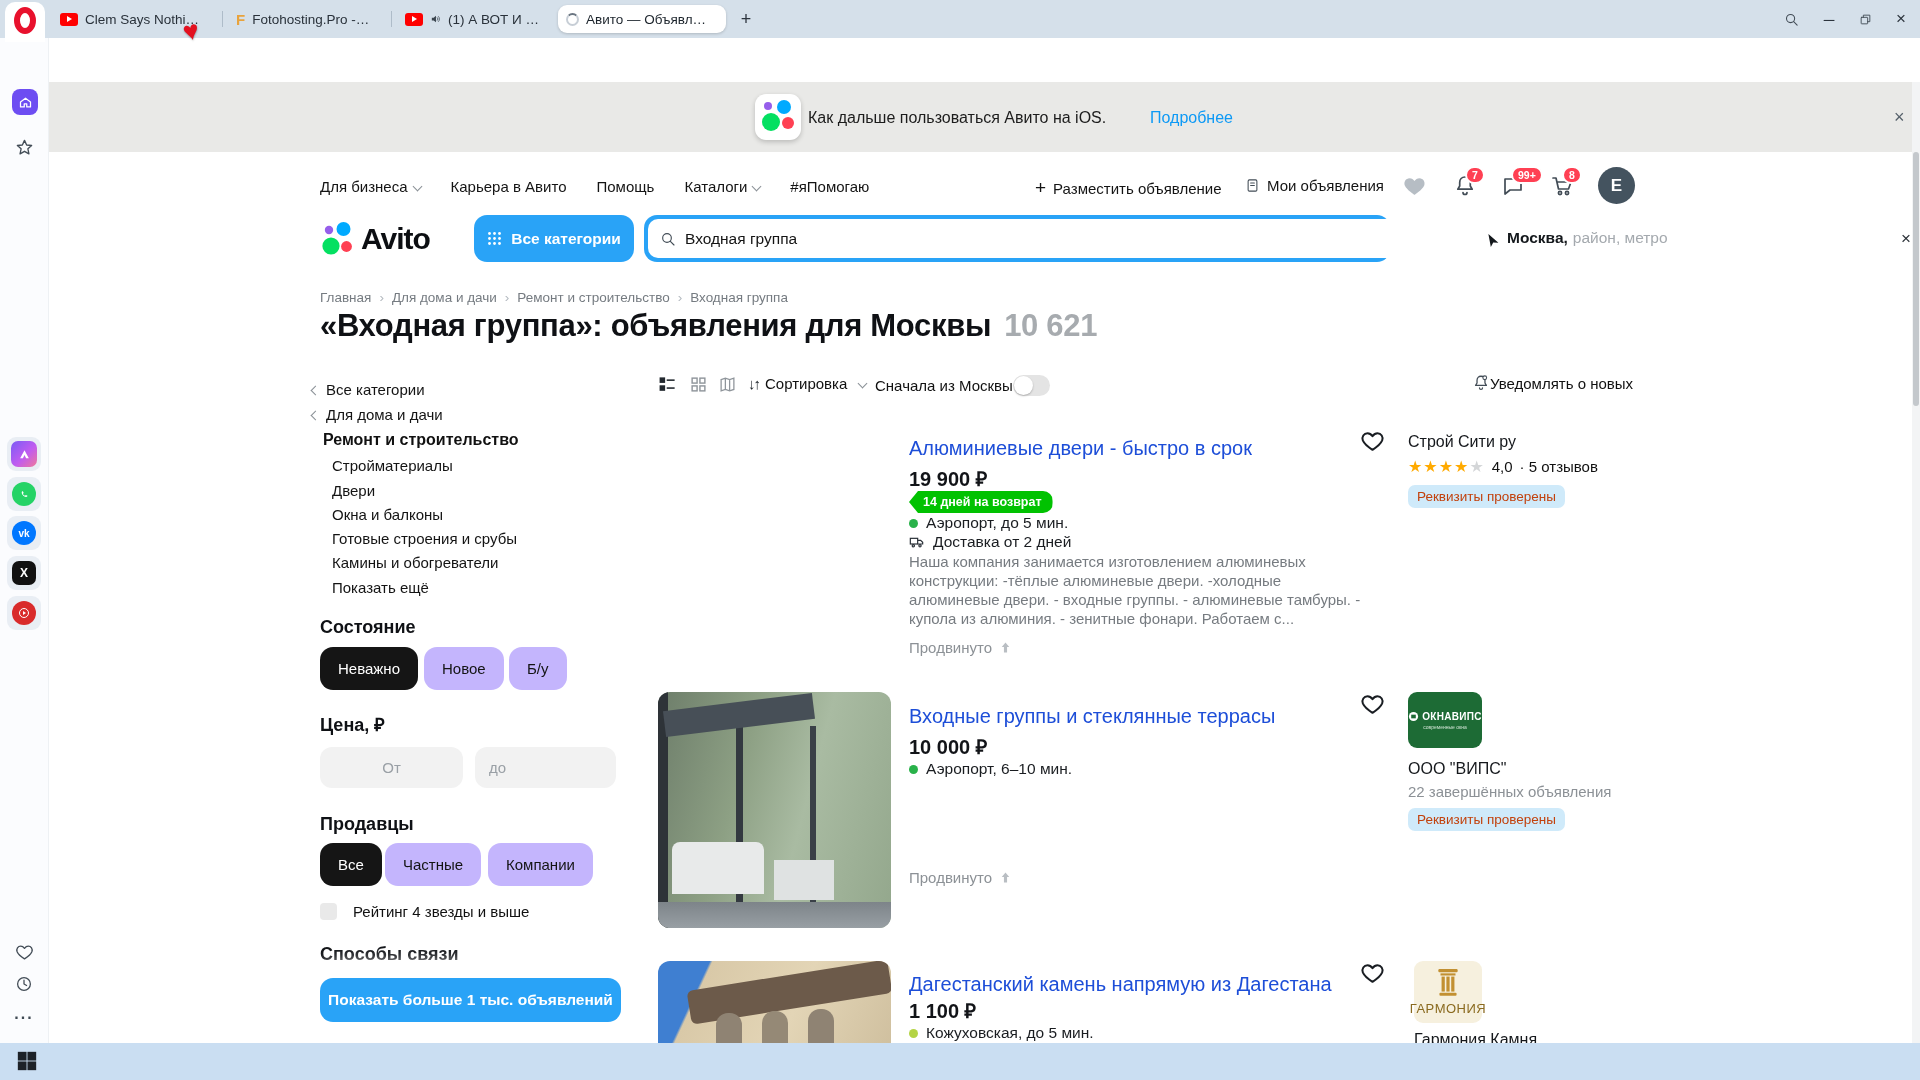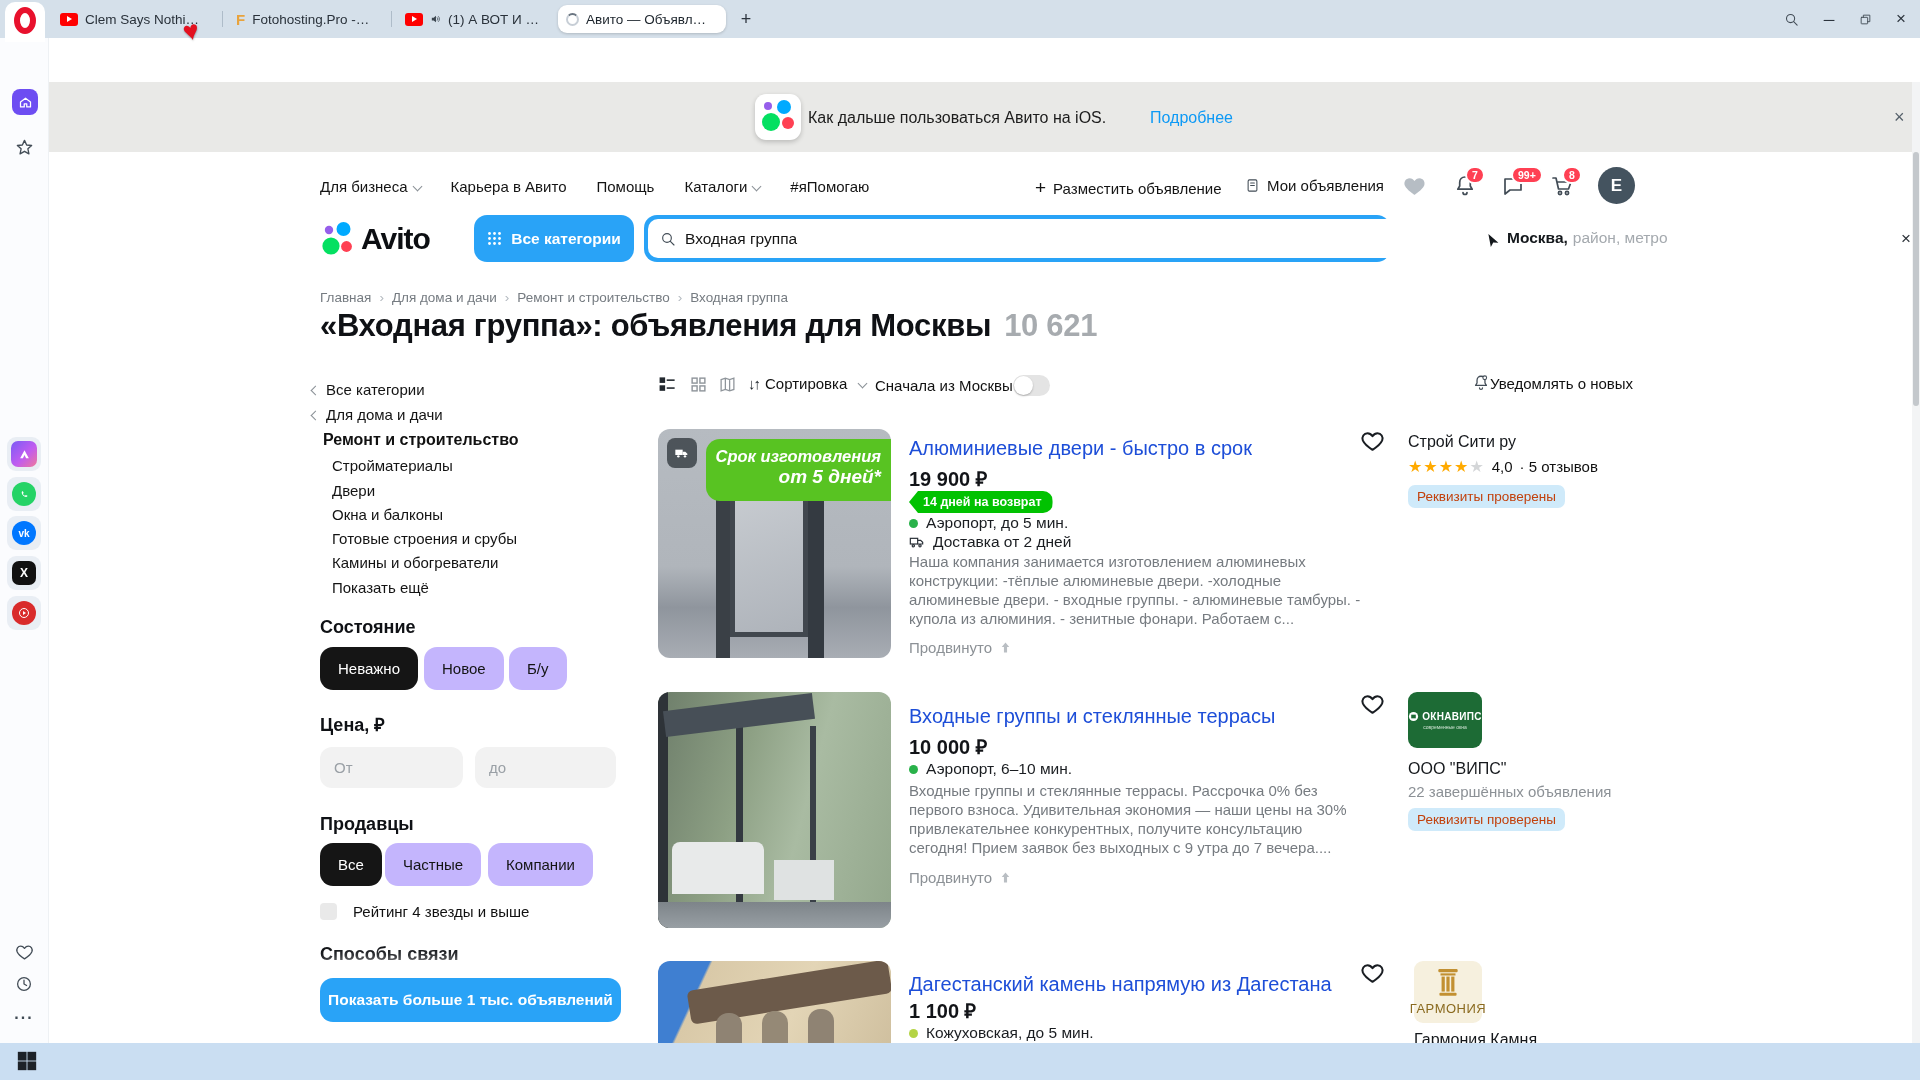--- a/index.html
+++ b/index.html
@@ -398,21 +398,21 @@
 <div class="a fsub" style="top:530px">Готовые строения и срубы</div>
 <div class="a fsub" style="top:554px">Камины и обогреватели</div>
 <div class="a fsub bluelink" style="top:579px">Показать ещё</div>
 
 <div class="a fhead" style="top:617px">Состояние</div>
 <div class="a chip sel" style="left:320px;top:647px">Неважно</div>
 <div class="a chip" style="left:424px;top:647px">Новое</div>
 <div class="a chip" style="left:509px;top:647px">Б/у</div>
 
 <div class="a fhead" style="top:712px">Цена, ₽</div>
-<input class="a pricein" style="left: 320px; width: 143px;" placeholder="От">
+<input class="a pricein" style="left: 320px; width: 143px; text-align: center;" placeholder="От">
 <input class="a pricein" style="left: 475px; width: 141px;" placeholder="до">
 
 <div class="a fhead" style="top:814px">Продавцы</div>
 <div class="a chip sel" style="left:320px;top:843px">Все</div>
 <div class="a chip" style="left:385px;top:843px">Частные</div>
 <div class="a chip" style="left:488px;top:843px">Компании</div>
 
 <div class="a" style="left:320px;top:903px;width:17px;height:17px;background:#e9e9e9;border-radius:4px"></div>
 <div class="a" style="left:353px;top:903px;font-size:15px">Рейтинг 4 звезды и выше</div>
 
@@ -455,39 +455,20 @@
   </div>
 <div class="a flex" style="left:1472px;top:374px;font-size:15px">
   <svg width="18" height="18" viewBox="0 0 24 24">
       <path class="ic" d="M12 3c-3.2 0-5.3 2.2-5.3 5.4V12l-1.9 3.2h14.4L17.3 12V8.4C17.3 5.2 15.2 3 12 3zM10 18.5a2 2 0 004 0"></path>
       <circle cx="17" cy="5" r="2.5" fill="#fff" stroke="#424c56" stroke-width="1.4"></circle>
     </svg>
   <span>Уведомлять о новых</span>
 </div>
 
 <div class="a card" style="top:429px;height:240px">
-  <div class="a photo" style="height:229px;background:linear-gradient(180deg,#b6bbc1 0%,#b0b5bb 60%,#8f959d 78%,#a8adb4 100%)">
-    <div style="position:absolute;left:58px;top:40px;width:14px;height:189px;background:#3a4046"></div>
-    <div style="position:absolute;left:150px;top:30px;width:16px;height:199px;background:#343a41"></div>
-    <div style="position:absolute;left:72px;top:48px;width:78px;height:160px;background:linear-gradient(160deg,#c9cdd2,#aeb3ba);border:5px solid #41474e"></div>
-    <div class="truckbadge">
-      <svg width="16" height="16" viewBox="0 0 24 24">
-          <g fill="#fff">
-            <rect x="2" y="7" width="11" height="8"></rect>
-            <path d="M13 10h4l3 3v2h-7z"></path>
-            <circle cx="6.5" cy="17" r="1.8"></circle>
-            <circle cx="16.5" cy="17" r="1.8"></circle>
-          </g>
-        </svg>
-    </div>
-    <div class="greenbanner">
-      <div style="font-size:16.5px;font-weight:700">Срок изготовления</div>
-      <div style="font-size:19px;font-weight:800">от 5 дней*</div>
-    </div>
-  </div>
   <div class="a ltitle" style="top:8px">Алюминиевые двери - быстро в срок</div>
   <div class="a lprice" style="top:36px">19 900 ₽</div>
   <div class="a retbadge" style="top:62px">14 дней на возврат</div>
   <div class="a lmetro" style="top:85px">
     <span class="mdot" style="background:#29b24a"></span>
     <span>Аэропорт, до 5 мин.</span>
   </div>
   <div class="a lmetro" style="top:104px">
     <svg width="16" height="16" viewBox="0 0 24 24">
         <g fill="none" stroke="#2a3138" stroke-width="1.8">
@@ -531,21 +512,20 @@
     <div style="position:absolute;left:14px;top:150px;width:92px;height:52px;background:#e8eaea;border-radius:8px 8px 0 0"></div>
     <div style="position:absolute;left:116px;top:168px;width:60px;height:40px;background:#dfe2e2"></div>
     <div style="position:absolute;left:0;bottom:0;width:233px;height:26px;background:linear-gradient(180deg,#7d8489,#989fa4)"></div>
   </div>
   <div class="a ltitle" style="top:13px">Входные группы и стеклянные террасы</div>
   <div class="a lprice" style="top:41px">10 000 ₽</div>
   <div class="a lmetro" style="top:68px">
     <span class="mdot" style="background:#29b24a"></span>
     <span>Аэропорт, 6–10 мин.</span>
   </div>
-  <div class="a ldesc" style="top:89px;height:96px">Входные группы и стеклянные террасы. Рассрочка 0% без первого взноса. Удивительная экономия — наши цены на 30% привлекательнее конкурентных, получите консультацию сегодня! Прием заявок без выходных с 9 утра до 7 вечера....</div>
   <div class="a lprom" style="top:177px">
     <span>Продвинуто</span>
     <svg width="15" height="15" viewBox="0 0 24 24">
         <path d="M12 4l6 7h-3.5v9h-5v-9H6z" fill="#b9bec3"></path>
       </svg>
   </div>
   <div class="a lheart">
     <svg width="25" height="25" viewBox="0 0 24 24">
         <path class="ic" style="stroke:#191d22;stroke-width:1.9" d="M12 20s-7.5-4.7-9.3-9C1.4 7.5 3.7 4 7.2 4c2.2 0 3.7 1.3 4.8 2.8C13.1 5.3 14.6 4 16.8 4c3.5 0 5.8 3.5 4.5 7-1.8 4.3-9.3 9-9.3 9z"></path>
       </svg>

